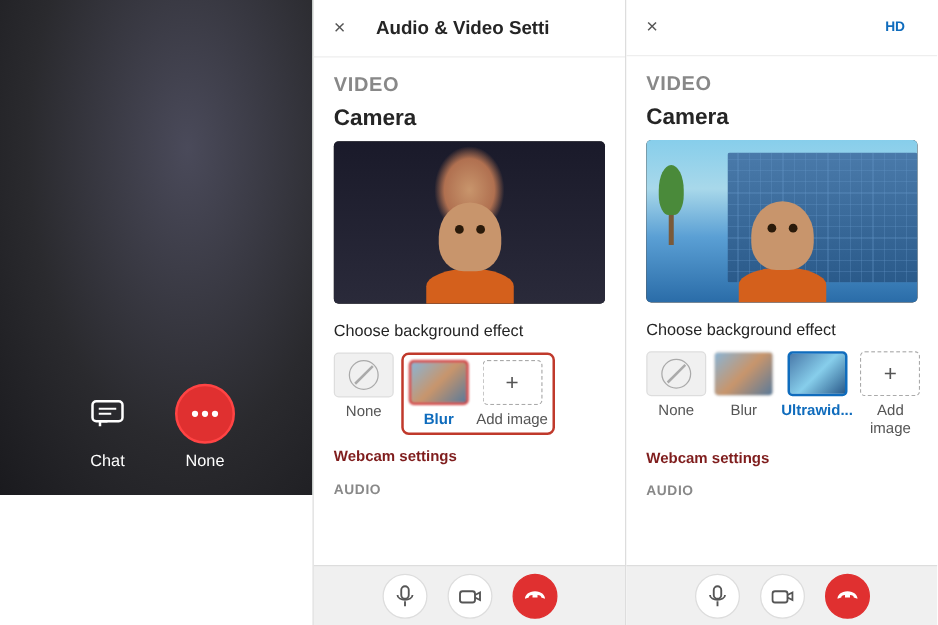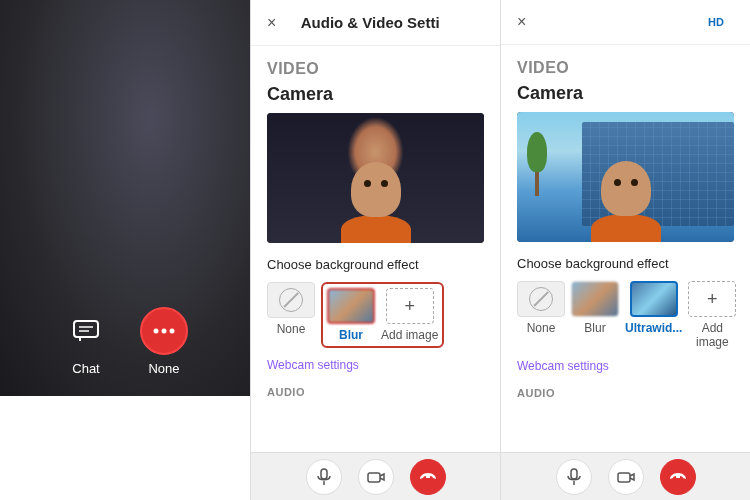--- a/index.html
+++ b/index.html
@@ -242,24 +242,25 @@
       text-align: center;
     }
 
     .bg-effect-name.selected {
       color: #0f6cbd;
       font-weight: 600;
     }
 
     .webcam-link {
       font-size: 12px;
-      color: #8b5cf6;
+      color: #7f1d1d;
       cursor: pointer;
       margin-top: 10px;
       display: block;
+      font-weight: bold;
     }
 
     .audio-section-label {
       font-size: 11px;
       font-weight: 600;
       color: #888;
       letter-spacing: 0.5px;
       text-transform: uppercase;
       margin-top: 14px;
     }

